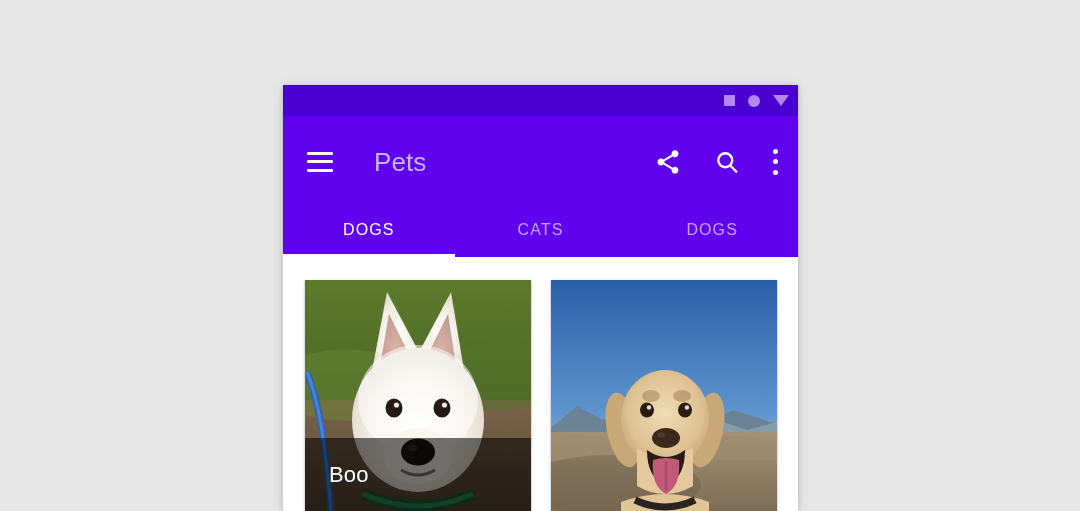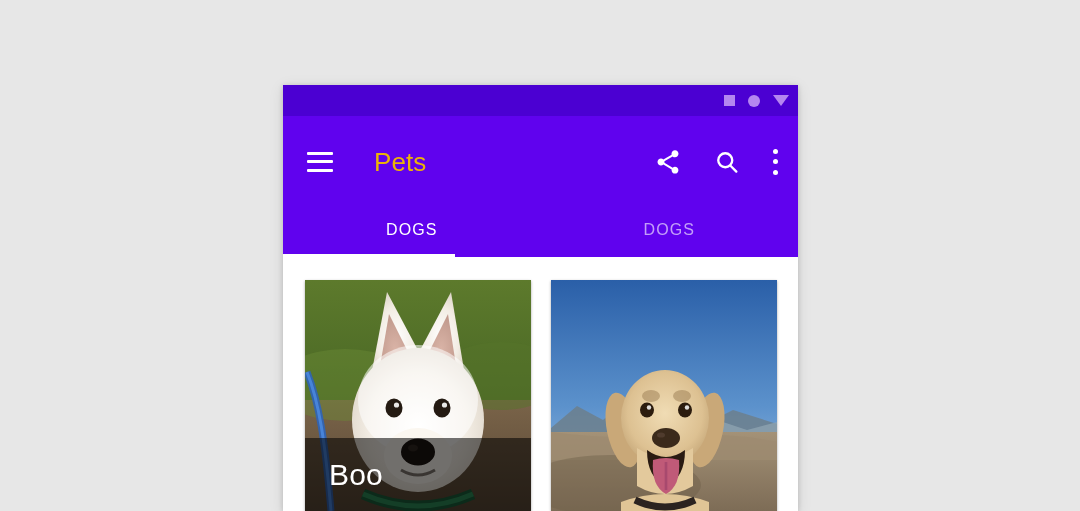--- a/index.html
+++ b/index.html
@@ -83,21 +83,21 @@
     flex: 0 0 auto;
   }
   #menu-icon span {
     display: block;
     height: 3px;
     width: 100%;
     background: #ffffff;
     border-radius: 1px;
   }
   #app-title {
-    color: #eab308;
+    color: #c4b5fd;
     font-size: 26px;
     font-weight: 400;
     margin-left: 41px;
     letter-spacing: 0.1px;
     line-height: 1;
     white-space: nowrap;
   }
   #app-bar-actions {
     margin-left: auto;
     display: flex;
@@ -195,21 +195,21 @@
     bottom: 0;
     height: 73px;
     background: rgba(0,0,0,0.55);
     display: flex;
     align-items: center;
     padding-left: 24px;
     box-sizing: border-box;
   }
   .pet-name {
     color: #ffffff;
-    font-size: 30px;
+    font-size: 22px;
     font-weight: 400;
     line-height: 1;
     letter-spacing: 0.2px;
   }
 </style>
 </head>
 <body>
 
 <div id="phone-frame">
 
@@ -250,20 +250,21 @@
         <i></i>
         <i></i>
         <i></i>
       </div>
 
     </div>
   </div>
 
   <div id="tab-bar">
     <div class="tab active">DOGS</div>
+    <div class="tab">CATS</div>
     <div class="tab">DOGS</div>
     <div id="tab-indicator"></div>
   </div>
 
   <div id="content">
 
     <div class="pet-card">
       <div class="pet-photo">
         <svg viewBox="0 0 226 231" preserveAspectRatio="xMidYMid slice" aria-hidden="true">
           <defs>

